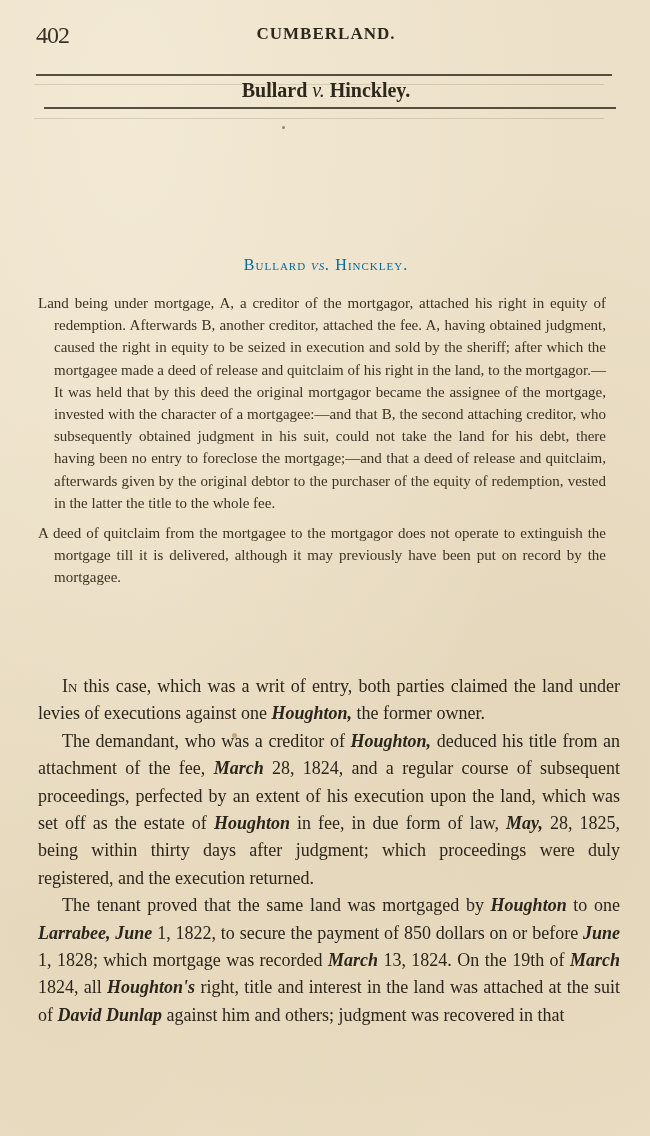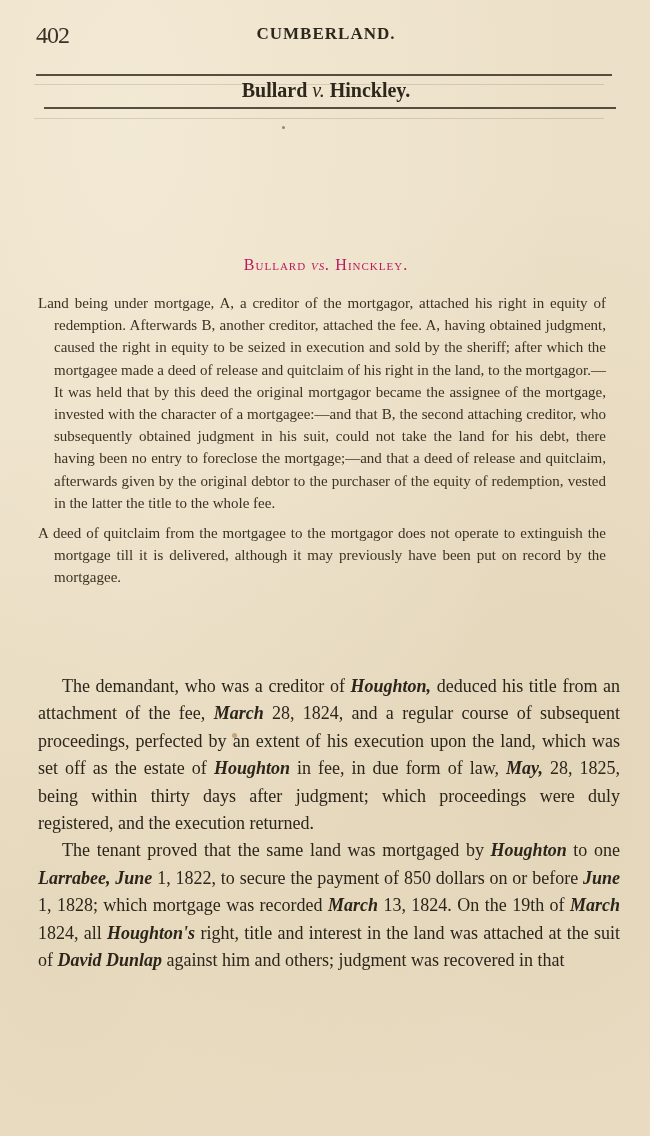--- a/index.html
+++ b/index.html
@@ -78,21 +78,21 @@
     }
     .case-title {
       position: absolute;
       top: 256px;
       left: 36px;
       width: 580px;
       text-align: center;
       font-size: 16px;
       letter-spacing: 1px;
       font-variant: small-caps;
-      color: #be185d;
+      color: #0369a1;
     }
     .headnotes {
       position: absolute;
       top: 292px;
       left: 38px;
       width: 582px;
       font-size: 15px;
       line-height: 22.2px;
       color: #3a3223;
       text-align: justify;
@@ -154,19 +154,20 @@
     <span class="v">vs.</span>
     <span>Hinckley.</span>
   </div>
 
   <div class="headnotes">
     <p class="headnote">Land being under mortgage, A, a creditor of the mortgagor, attached his right in equity of redemption.  Afterwards B, another creditor, attached the fee.  A, having obtained judgment, caused the right in equity to be seized in execution and sold by the sheriff; after which the mortgagee made a deed of release and quitclaim of his right in the land, to the mortgagor.—It was held that by this deed the original mortgagor became the assignee of the mortgage, invested with the character of a mortgagee:—and that B, the second attaching creditor, who subsequently obtained judgment in his suit, could not take the land for his debt, there having been no entry to foreclose the mortgage;—and that a deed of release and quitclaim, afterwards given by the original debtor to the purchaser of the equity of redemption, vested in the latter the title to the whole fee.</p>
     <p class="headnote">A deed of quitclaim from the mortgagee to the mortgagor does not operate to extinguish the mortgage till it is delivered, although it may previously have been put on record by the mortgagee.</p>
   </div>
 
   <div class="body-text">
+    <p><span class="sc">In</span><span> this case, which was a writ of entry, both parties claimed the land under levies of executions against one </span><i>Houghton,</i><span> the former owner.</span></p>
     <p><span>The demandant, who was a creditor of </span><i>Houghton,</i><span> deduced his title from an attachment of the fee, </span><i>March</i><span> 28, 1824, and a regular course of subsequent proceedings, perfected by an extent of his execution upon the land, which was set off as the estate of </span><i>Houghton</i><span> in fee, in due form of law, </span><i>May,</i><span> 28, 1825, being within thirty days after judgment; which proceedings were duly registered, and the execution returned.</span></p>
     <p><span>The tenant proved that the same land was mortgaged by </span><i>Houghton</i><span> to one </span><i>Larrabee,</i><span> </span><i>June</i><span> 1, 1822, to secure the payment of 850 dollars on or before </span><i>June</i><span> 1, 1828; which mortgage was recorded </span><i>March</i><span> 13, 1824.  On the 19th of </span><i>March</i><span> 1824, all </span><i>Houghton's</i><span> right, title and interest in the land was attached at the suit of </span><i>David Dunlap</i><span> against him and others; judgment was recovered in that</span></p>
   </div>
 
   <div class="stain" style="left:232px;top:733px;width:5px;height:5px;"></div>
   <div class="stain" style="left:282px;top:126px;width:3px;height:3px;background:rgba(90,70,40,0.6);"></div>
 </div>
 
 </body></html>

